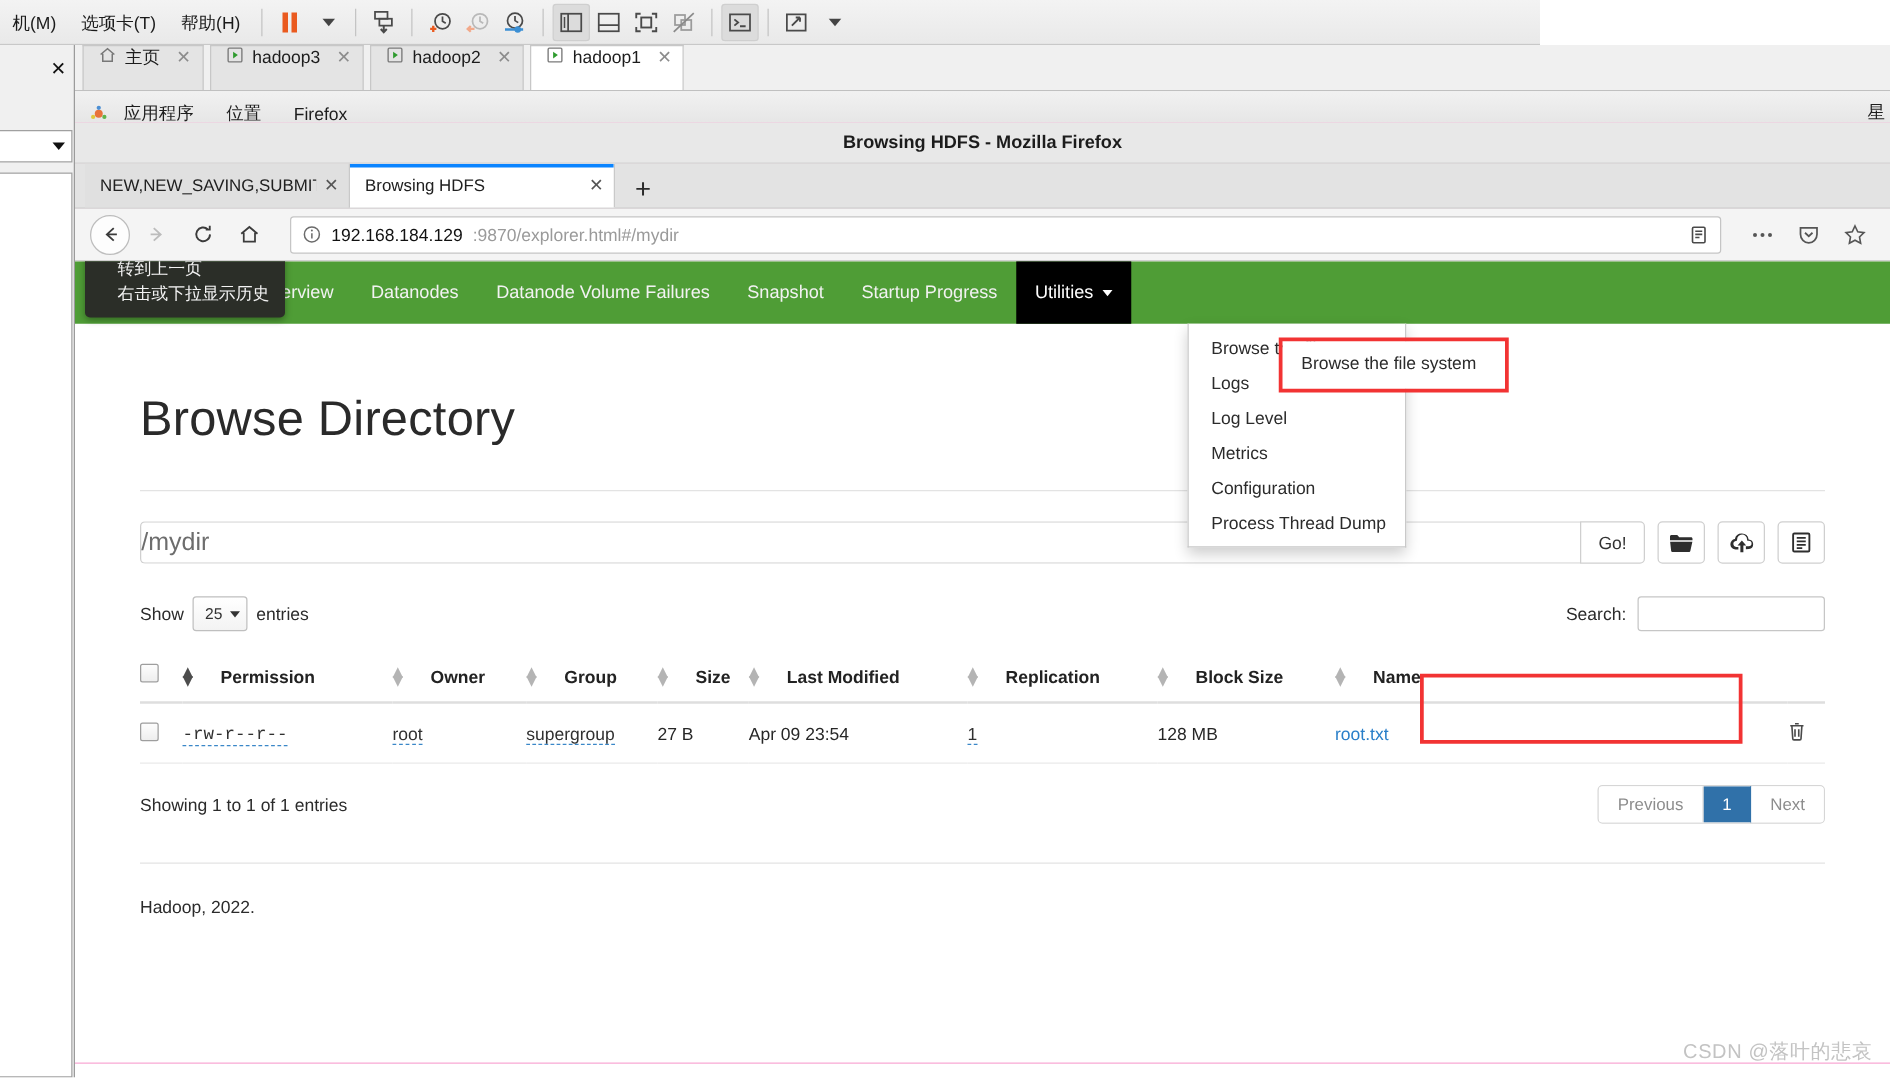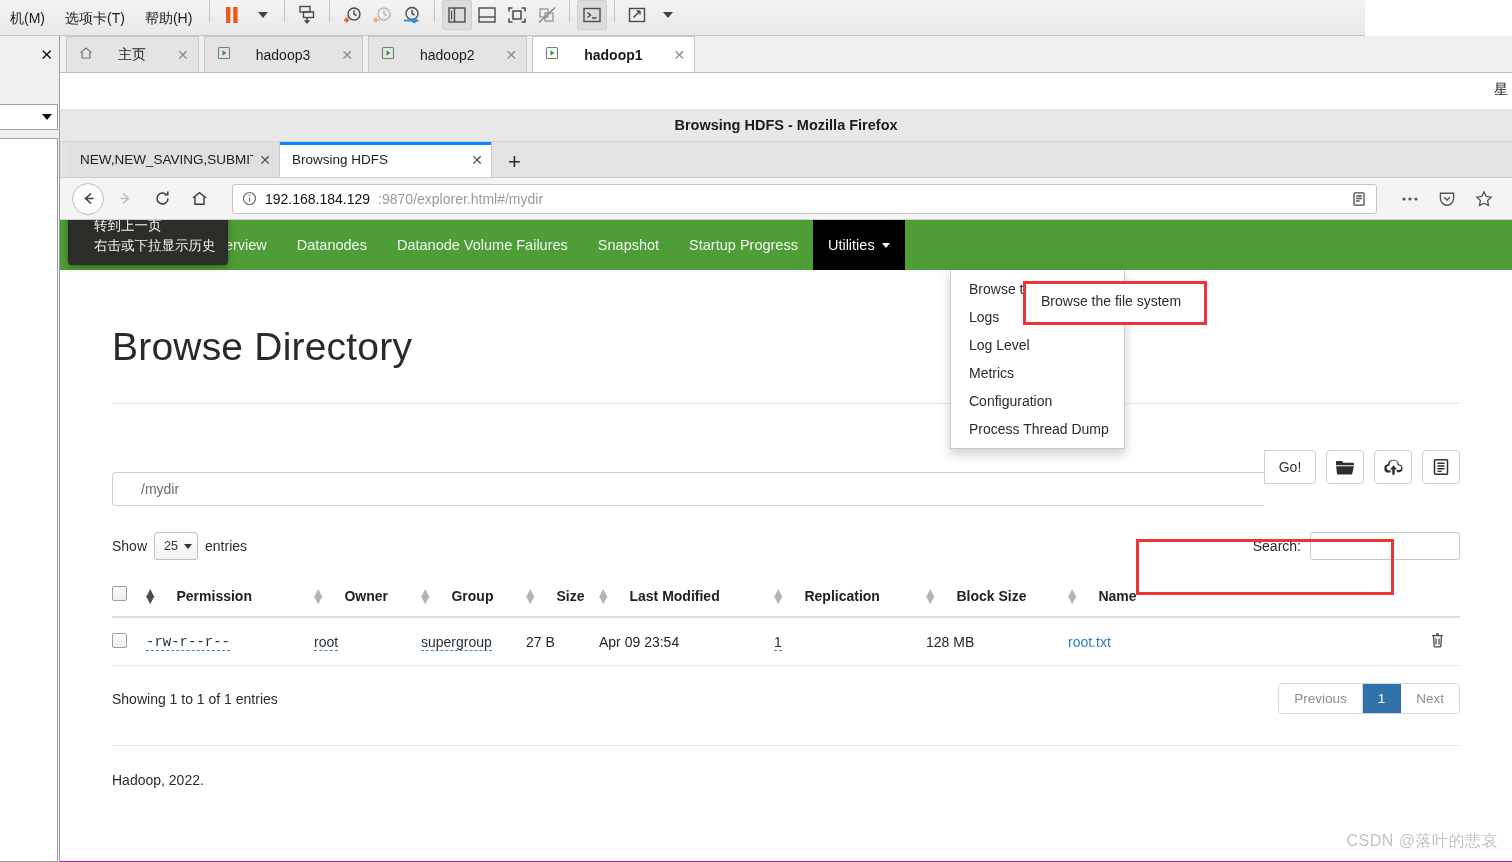--- a/index.html
+++ b/index.html
@@ -5,24 +5,24 @@
   * { box-sizing: border-box; margin: 0; padding: 0; }
   html, body {
     width: 1512px; height: 862px;
     font-family: "Liberation Sans", "DejaVu Sans", sans-serif;
     background: #ffffff; overflow: hidden;
   }
   #root { position: relative; width: 1512px; height: 862px; background: #fff; }
 
   
   .vm-menubar {
-    position: absolute; left: 0; top: 0; width: 1365px; height: 36px;
+    position: absolute; left: 0; top: 0; width: 1232px; height: 36px;
     background: linear-gradient(to bottom, #f3f3f3, #e9e9e9);
     border-bottom: 1px solid #c8c8c8;
-    display: flex; 
+    display: flex; align-items: center;
   }
   .vm-menu-item {
     font-size: 14px; color: #1a1a1a; padding: 0 10px; line-height: 36px;
     white-space: nowrap;
   }
   .vm-sep { width: 1px; height: 22px; background: #c4c4c4; margin: 0 7px; }
   .vm-icon { width: 30px; height: 30px; display: flex; align-items: center;
              justify-content: center; border-radius: 3px; }
   .vm-icon.active { background: #dcdcdc; box-shadow: inset 0 0 0 1px #cfcfcf; }
   .caret-dn {
@@ -51,41 +51,41 @@
     background: #fff; border: 1px solid #a0a0a0;
   }
 
   
   .vm-tabstrip {
     position: absolute; left: 60px; top: 36px; width: 1452px; height: 37px;
     background: #f0f0f0; border-bottom: 1px solid #c0c0c0;
     display: flex; align-items: flex-end;
   }
   .vmtab {
-    height: 36px; display: flex; align-items: center; gap: 25px;
+    height: 36px; display: flex; gap: 7px;
     padding: 0 9px 0 12px; font-size: 14px; color: #1c1c1c;
     border: 1px solid #c7c7c7; border-bottom: none; background: #e4e4e4;
     margin-right: -1px; margin-left: 6px; position: relative;
   }
-  .vmtab.active { background: #ffffff; font-weight: bold; }
+  .vmtab.active { background: #ffffff; font-weight: normal; }
   .vmtab .tabx { color: #8c8c8c; font-size: 14px; margin-left: 6px; }
 
   
   .gnome-panel {
     position: absolute; left: 60px; top: 73px; width: 1452px; height: 36px;
     background: linear-gradient(to bottom, #f1f1f1, #e2e2e2);
     border-bottom: 1px solid #aeaeae;
     display: flex; align-items: center; gap: 0px;
   }
   .gnome-item { font-size: 14px; color: #1d1d1d; padding: 0 13px; white-space: nowrap; }
 
   
   .ff-window {
-    position: absolute; left: 60px; top: 109px; width: 1452px; height: 753px;
-    background: #a21caf;
+    position: absolute; left: 60px; top: 98px; width: 1452px; height: 753px;
+    background: #f9a8d4;
   }
   .ff-titlebar {
     height: 33px; background: #e8e8e8; border-bottom: 1px solid #d2d2d2;
     display: flex; align-items: center; justify-content: center;
     font-size: 14.5px; color: #1c1c1c; font-weight: bold;
   }
   .ff-tabbar {
     height: 36px; background: #e3e3e3; display: flex; align-items: flex-end;
     padding-left: 8px; border-bottom: 1px solid #ccc;
   }
@@ -173,22 +173,22 @@
   .content { padding: 0 52px; }
   .page-title {
     font-size: 39px; font-weight: normal; color: #2a2a2a;
     margin: 55px 0 34px 0; letter-spacing: .2px;
   }
   .hr { border-top: 1px solid #e3e3e3; }
 
   .pathrow { display: flex; align-items: center; margin-top: 24px; gap: 0; }
   .path-input {
     flex: 1; height: 34px; border: 1px solid #cfcfcf; border-right: none;
-    border-radius: 4px 0 0 4px; padding: 0 28px; font-size: 14px; color: #6d6d6d;
-    display: flex; align-items: center; background: #fff; margin-top: 44px;
+    border-radius: 4px 0 0 4px; padding: 0 0; font-size: 20px; color: #6d6d6d;
+    display: flex; align-items: center; background: #fff;
   }
   .go-btn {
     height: 34px; min-width: 52px; border: 1px solid #cfcfcf; background: #fff;
     border-radius: 0 4px 4px 0; font-size: 14px; color: #333;
     display: flex; align-items: center; justify-content: center; padding: 0 12px;
   }
   .iconbtn {
     width: 38px; height: 34px; border: 1px solid #cfcfcf; border-radius: 4px;
     background: #fff; display: flex; align-items: center; justify-content: center;
     margin-left: 10px; color: #333;
@@ -415,20 +415,33 @@
         <svg width="14" height="14" viewBox="0 0 14 14">
             <rect x="1.5" y="1.5" width="11" height="11" rx="1" fill="none" stroke="#7a7a7a" stroke-width="1.1"></rect>
             <path d="M5.5 4.3 9.3 7l-3.8 2.7z" fill="#2e9b2e"></path>
           </svg>
       </span>
       <span>hadoop1</span>
       <span class="tabx">✕</span>
     </div>
   </div>
 
+  <div class="gnome-panel">
+    <span style="padding-left:12px;display:flex;align-items:center;">
+      <svg width="14" height="14" viewBox="0 0 14 14">
+          <circle cx="7" cy="7" r="3.2" fill="#e8733a"></circle>
+          <circle cx="7" cy="2.2" r="1.7" fill="#4c8fd4"></circle>
+          <circle cx="11.5" cy="9.5" r="1.7" fill="#5fb44a"></circle>
+          <circle cx="2.5" cy="9.5" r="1.7" fill="#e0c93c"></circle>
+        </svg>
+    </span>
+    <div class="gnome-item">应用程序</div>
+    <div class="gnome-item">位置</div>
+    <div class="gnome-item">Firefox</div>
+  </div>
   <div class="topright-cn">星</div>
 
   <div class="ff-window">
 
     <div class="ff-titlebar">Browsing HDFS - Mozilla Firefox</div>
 
     <div class="ff-tabbar">
       <div class="fftab">
         <span class="lbl">NEW,NEW_SAVING,SUBMIT</span>
         <span class="tabx">✕</span>

